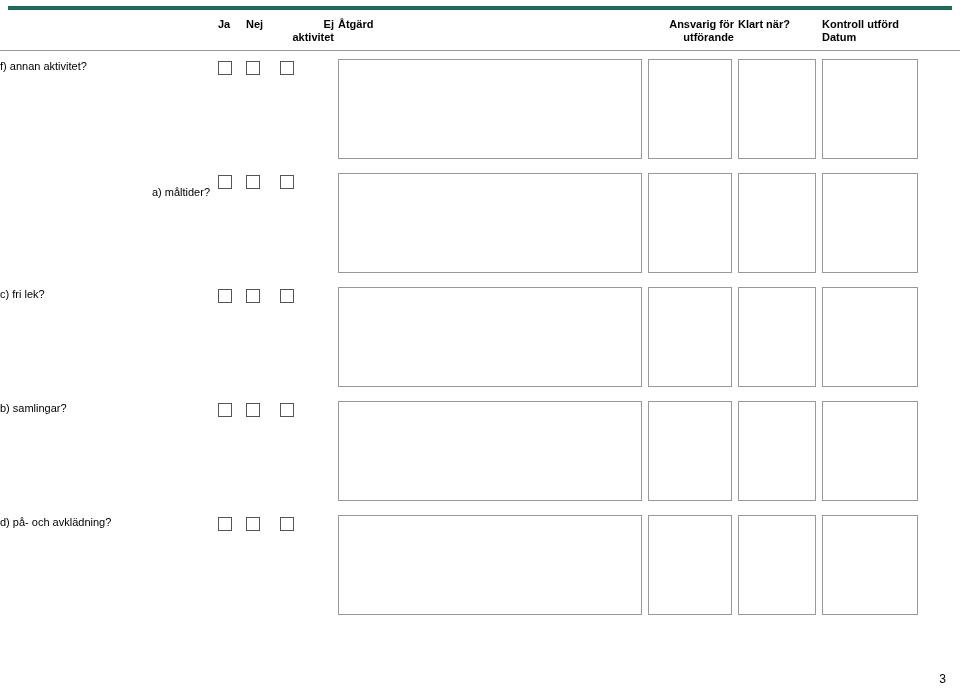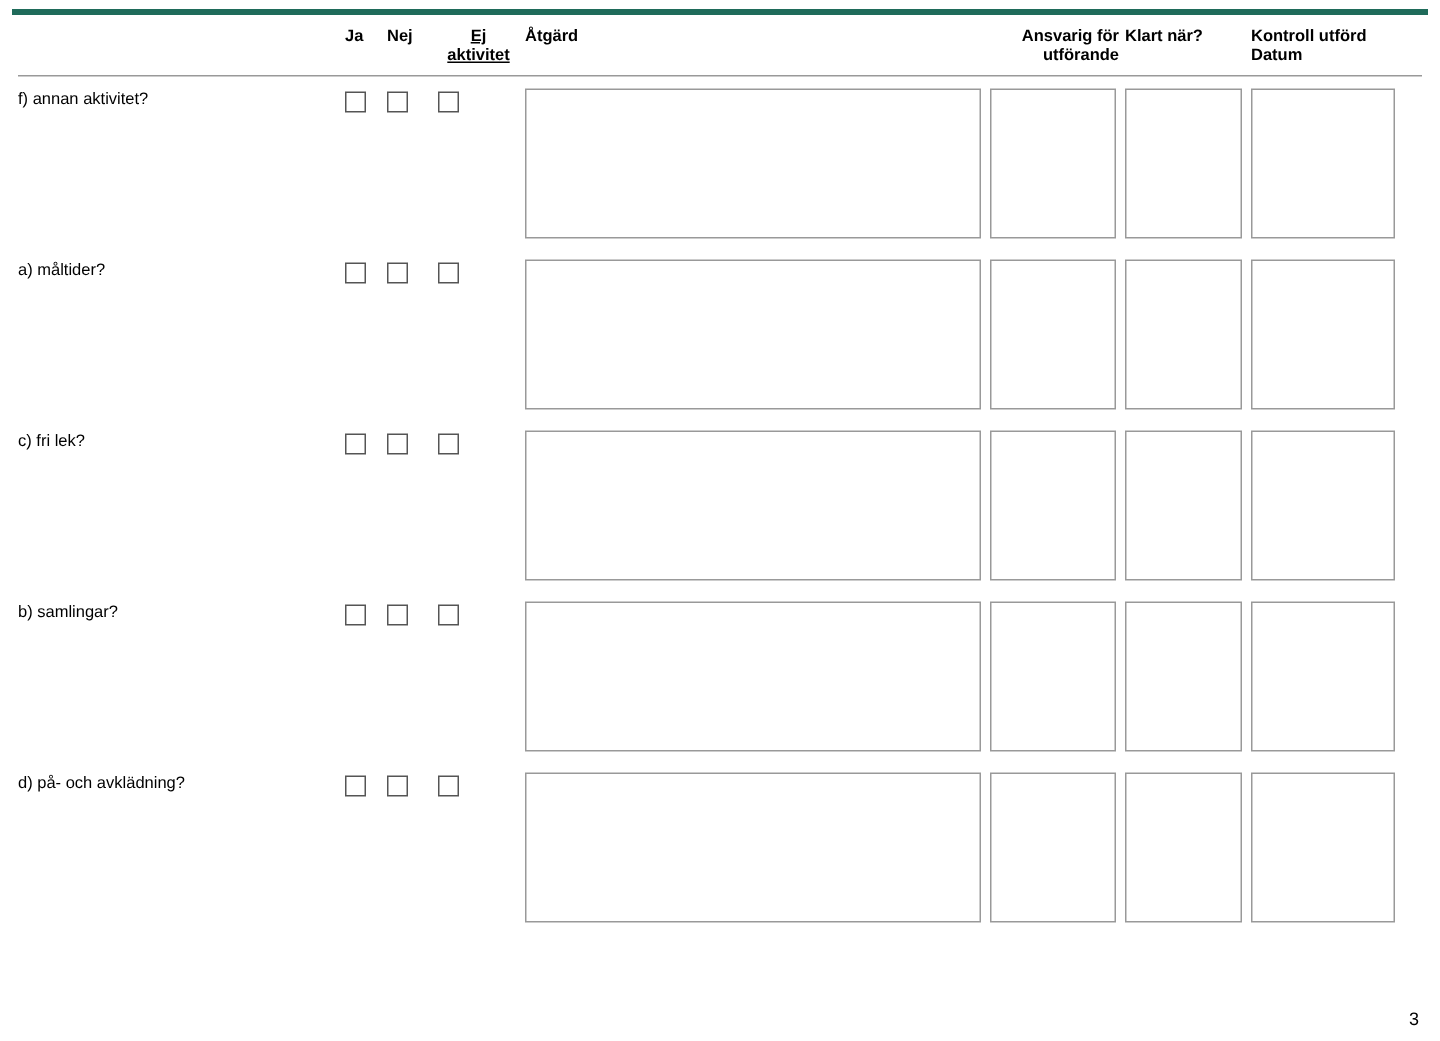--- a/index.html
+++ b/index.html
@@ -15,31 +15,31 @@
     position: relative;
   }
   .top-rule {
     height: 4px;
     background: #1f6b5a;
     margin: 6px 8px 0 8px;
   }
   .grid {
     display: flex;
     flex-direction: column;
-    padding: 0 12px;
+    padding: 0 0;
   }
   .hdr-row {
     display: flex;
     border-bottom: 1px solid #999;
     padding: 8px 0 6px 0;
   }
   .col-q   { width: 218px; flex: 0 0 218px; }
   .col-ja  { width: 28px;  flex: 0 0 28px;  text-align: left; }
   .col-nej { width: 34px;  flex: 0 0 34px;  text-align: left; }
-  .col-ej  { width: 58px;  flex: 0 0 58px;  text-align: center; text-decoration: underline; }
+  .col-ej  { width: 58px;  flex: 0 0 58px;  text-align: right; }
   .col-atg { width: 310px; flex: 0 0 310px; }
   .col-ans { width: 90px;  flex: 0 0 90px; text-align: right;  }
   .col-kl  { width: 84px;  flex: 0 0 84px;  }
   .col-ko  { width: 102px; flex: 0 0 102px; }
 
   .hdr-row .cell {
     font-weight: bold;
     font-size: 11px;
     line-height: 1.2;
     padding-right: 4px;
@@ -50,20 +50,22 @@
     display: flex;
     padding: 8px 0 0 0;
     min-height: 114px;
   }
   .question {
     font-size: 11px;
     line-height: 1.35;
     padding-right: 8px;
   }
   .sub-question {
+    margin-top: 12px;
+    text-align: right;
   }
   .check-wrap {
     display: flex;
     align-items: flex-start;
     padding-top: 2px;
   }
   .checkbox {
     width: 14px;
     height: 14px;
     border: 1px solid #555;

